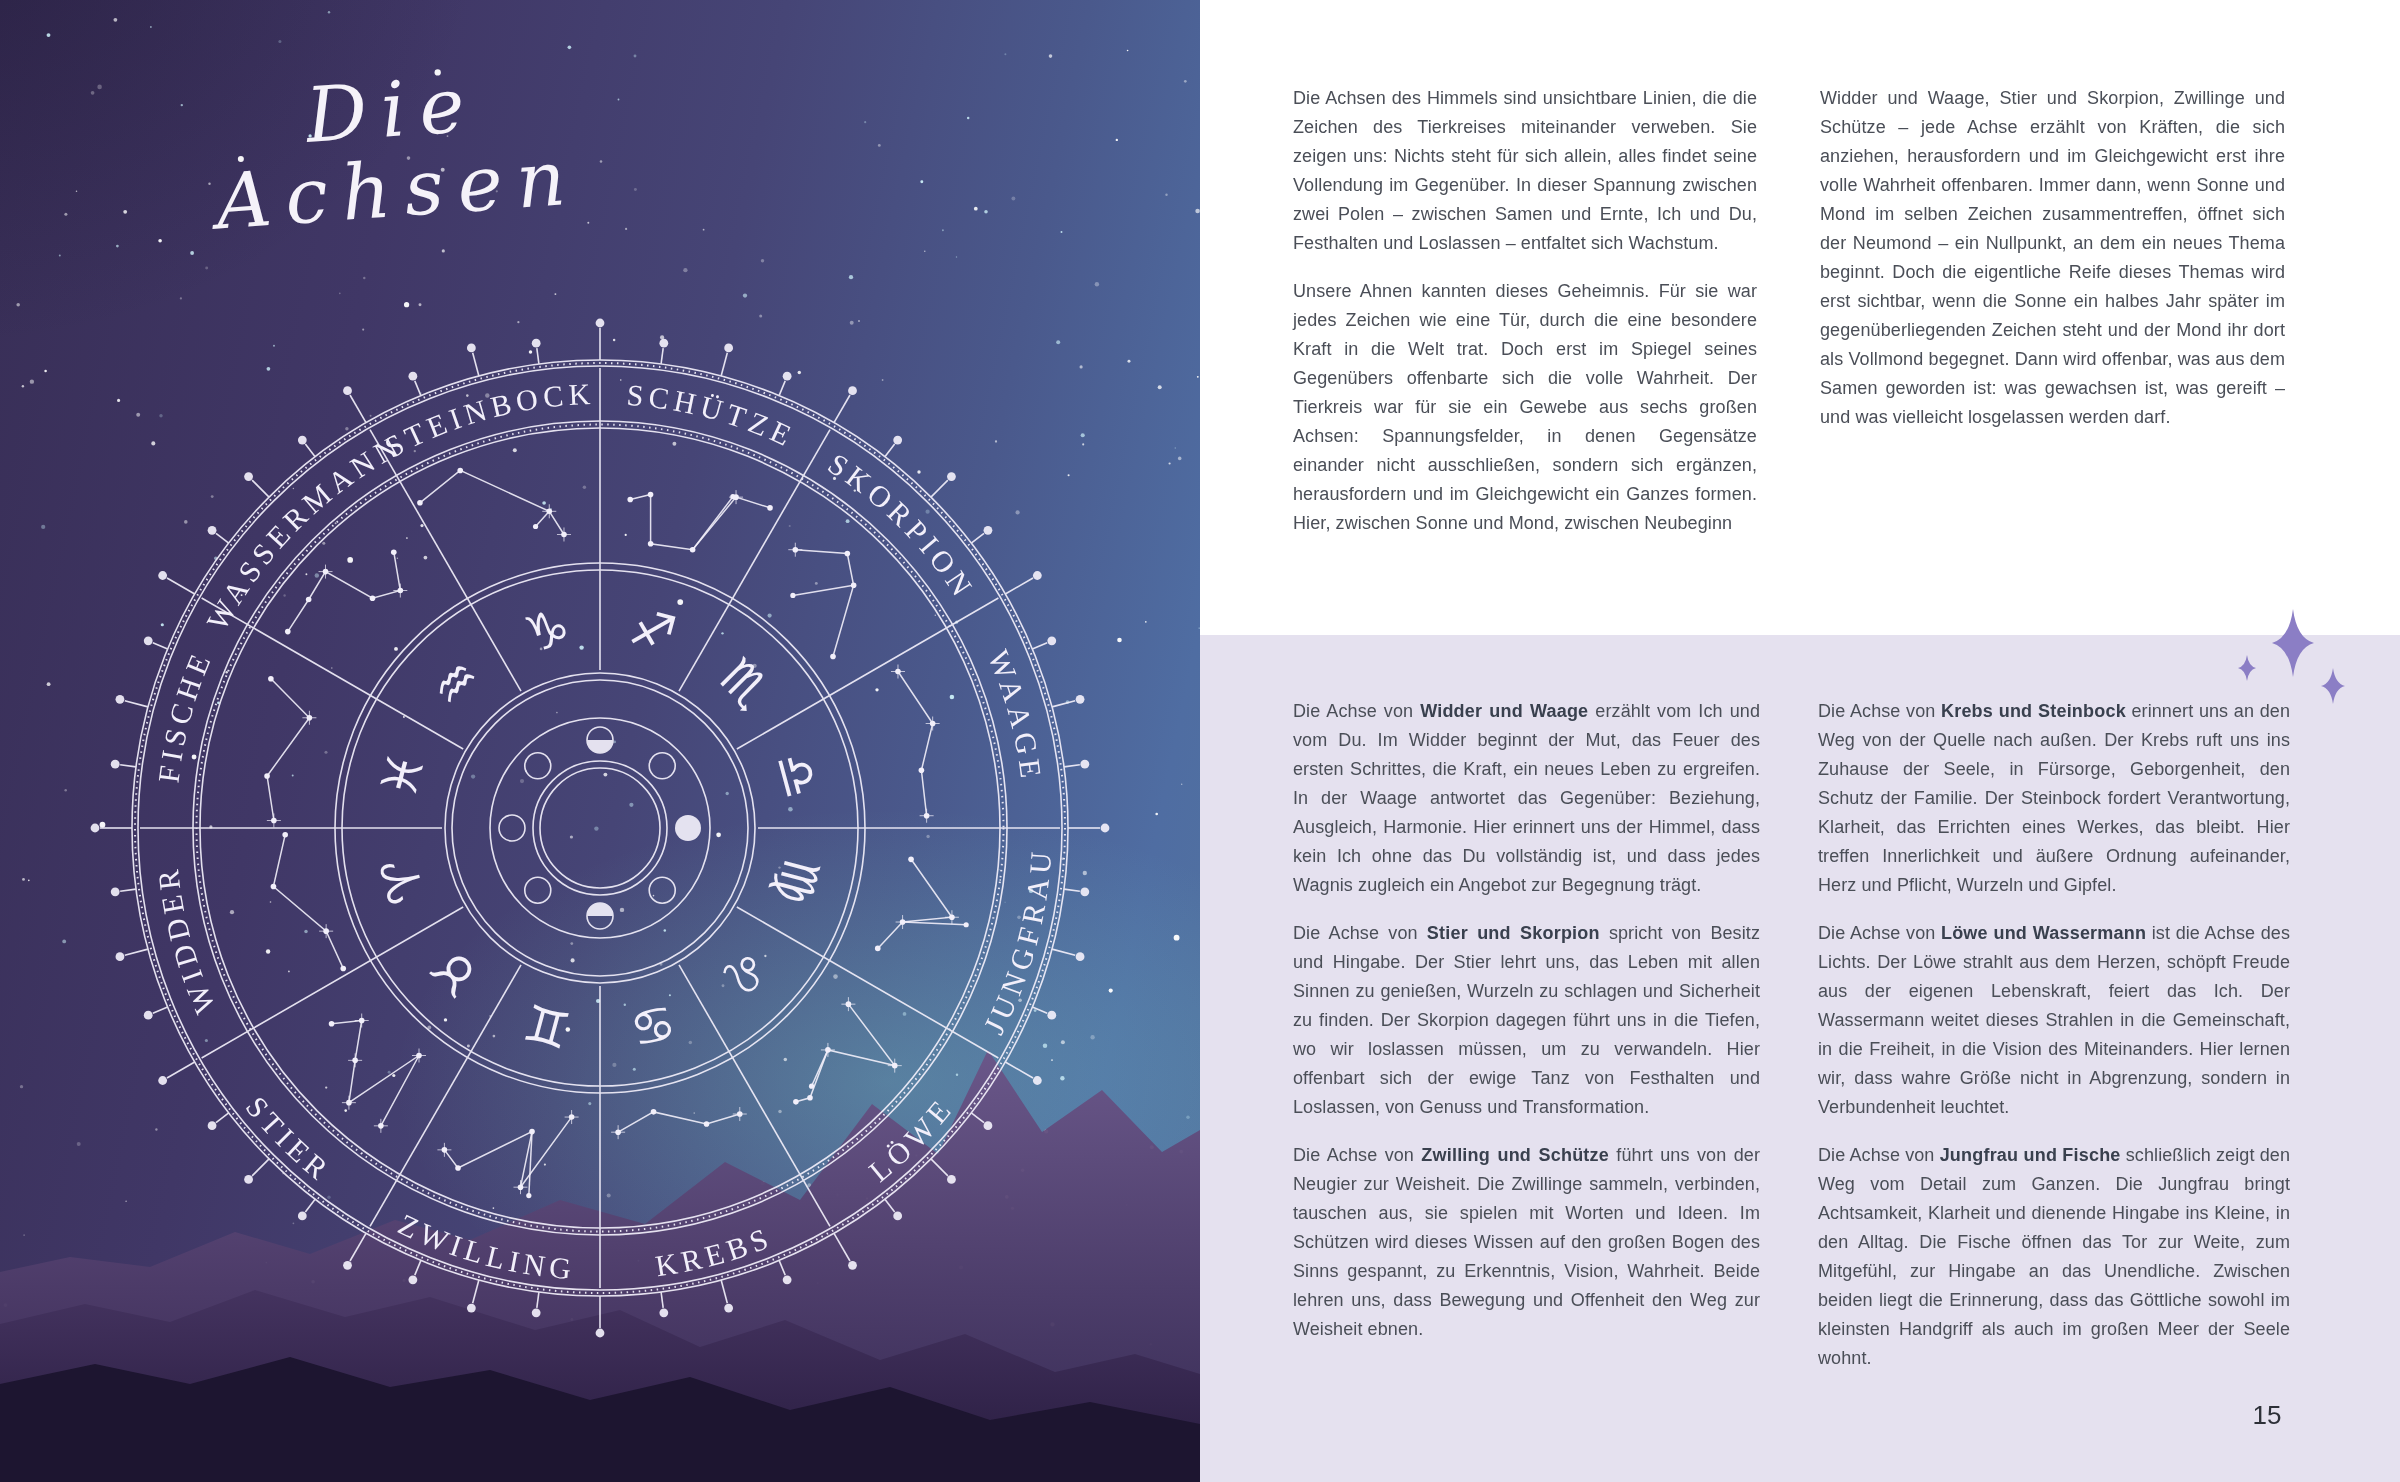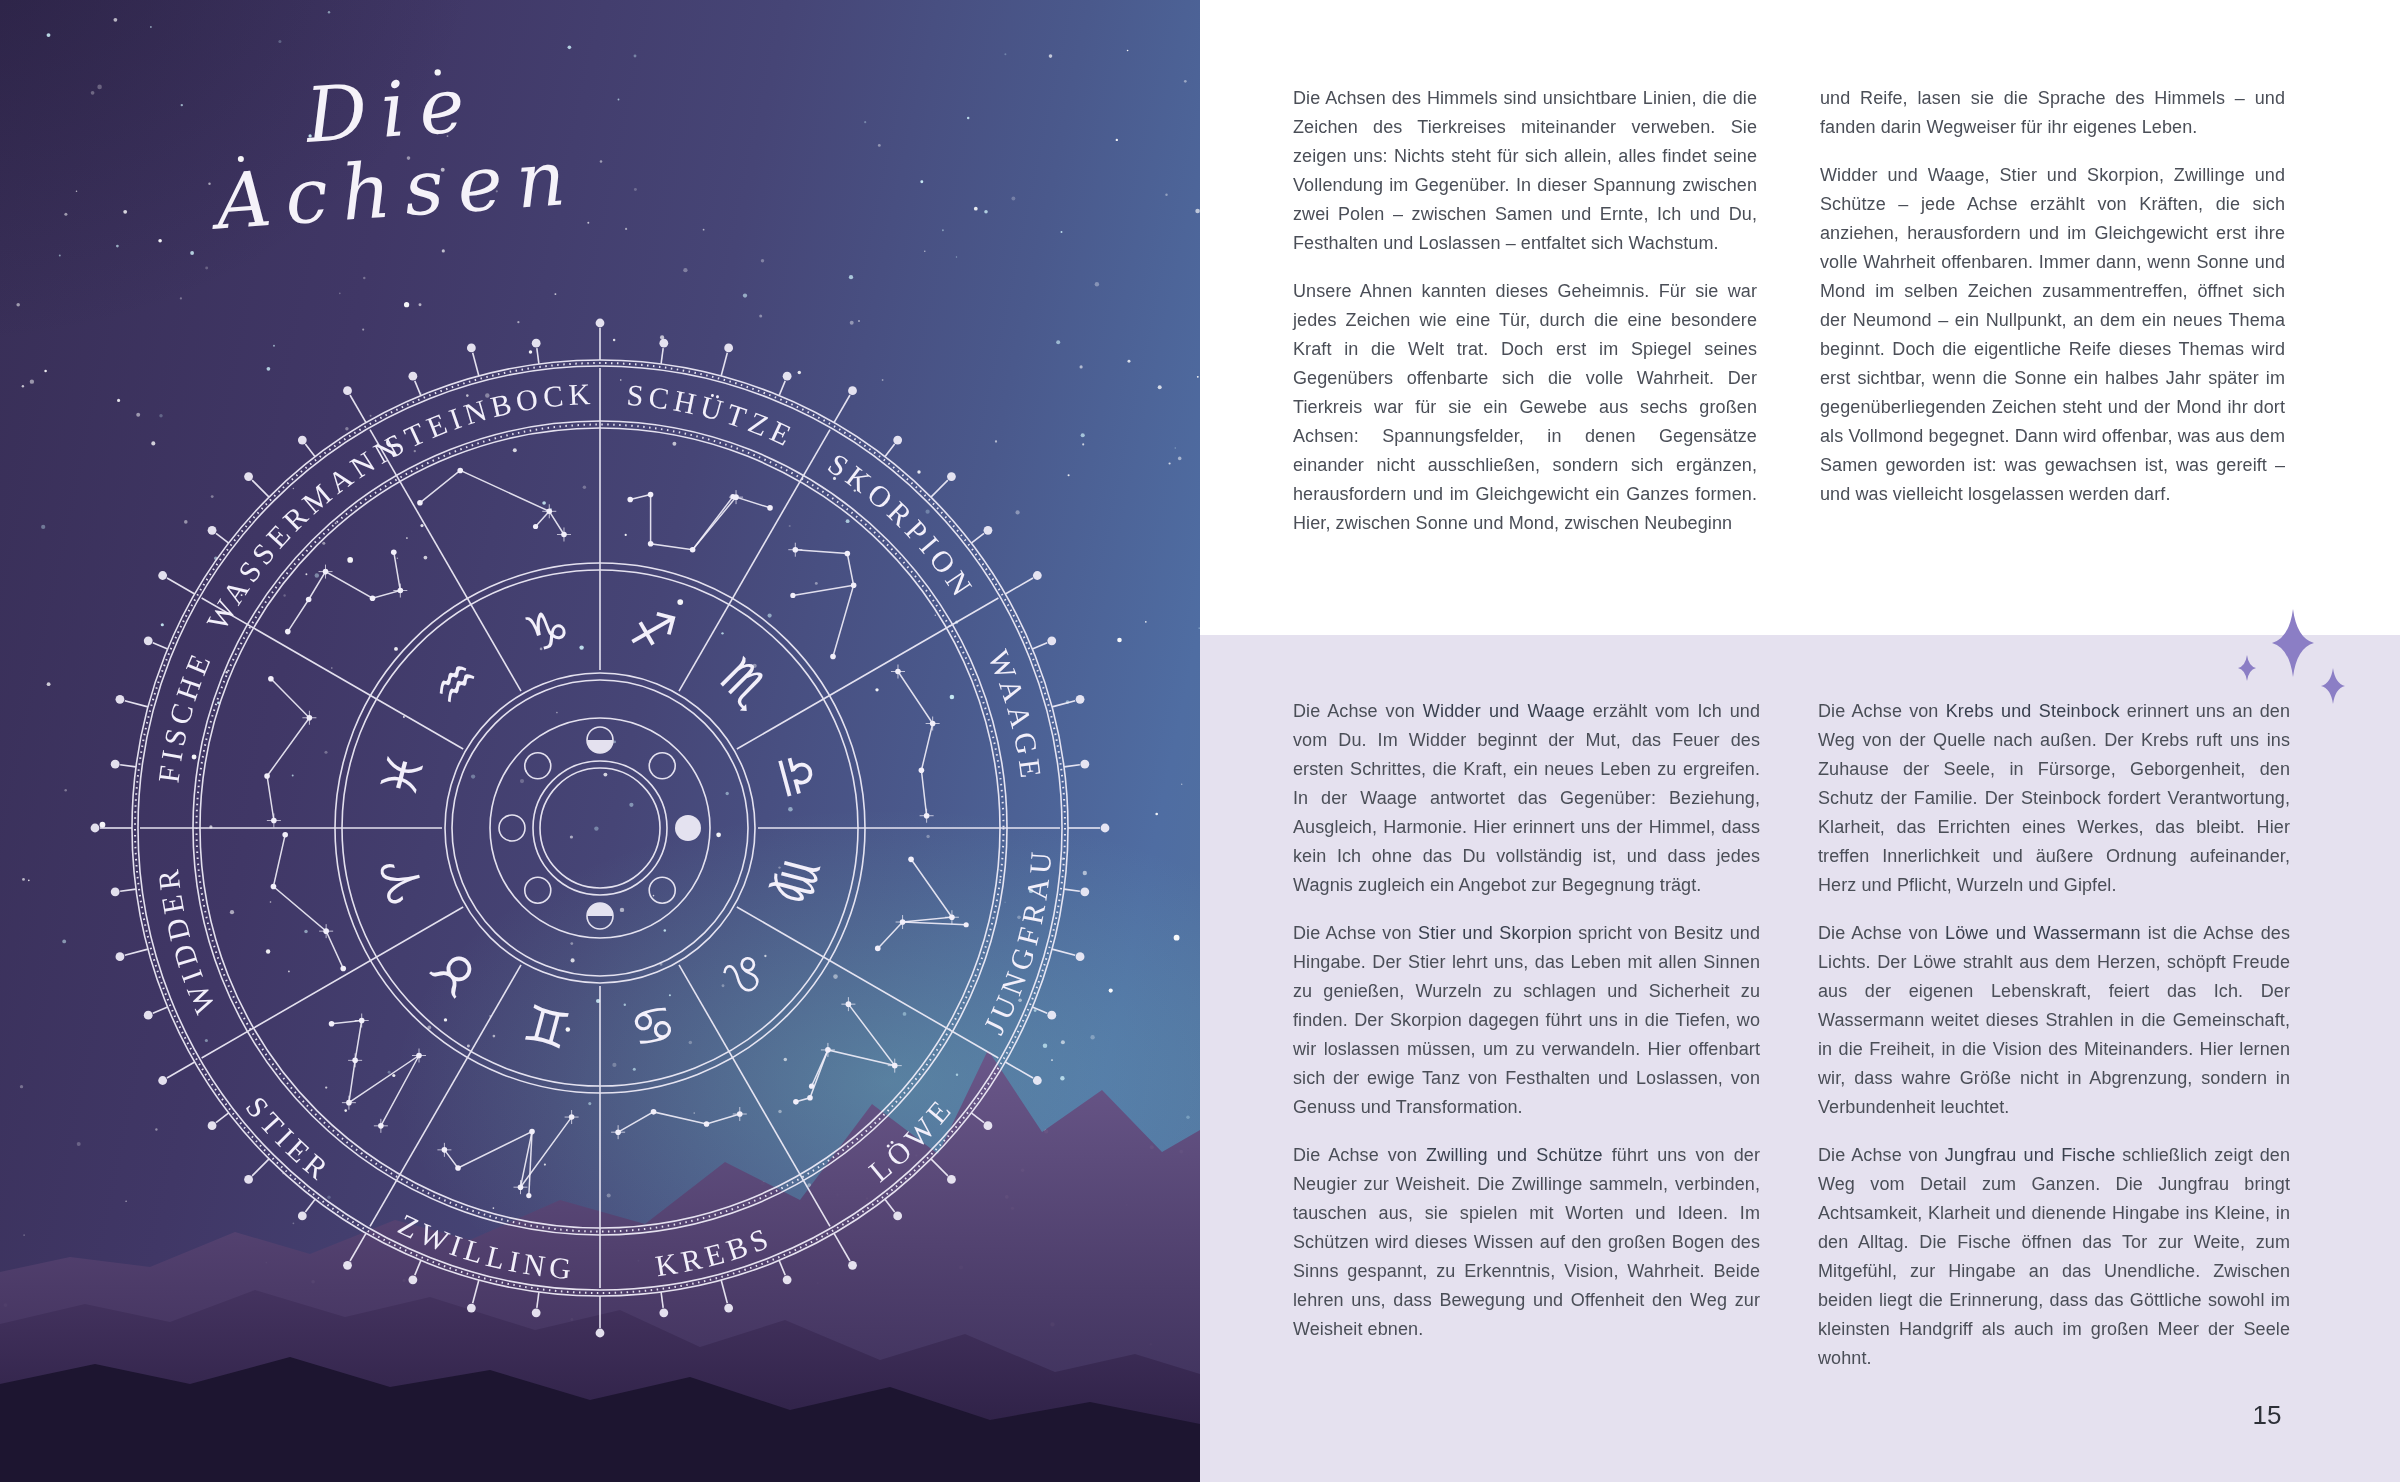--- a/index.html
+++ b/index.html
@@ -25,21 +25,21 @@
   .page-right{position:relative;width:1200px;height:1482px;background:#ffffff;}
   .intro-section{position:absolute;top:0;left:0;width:1200px;height:635px;background:#ffffff;}
   .axes-section{position:absolute;top:635px;left:0;width:1200px;height:847px;}
   .col{position:absolute;}
   #intro-col-1{left:93px;top:84px;width:464px;}
   #intro-col-2{left:620px;top:84px;width:465px;}
   #axes-col-1{left:93px;top:62px;width:467px;}
   #axes-col-2{left:618px;top:62px;width:472px;}
   .body-p{margin:0 0 19px 0;font-size:18px;line-height:29px;color:#4a4e57;
     text-align:justify;font-weight:400;letter-spacing:0.1px;}
-  .body-p b{font-weight:400;letter-spacing:0.2px;margin-top:20px;}
+  .body-p b{font-weight:700;letter-spacing:0.2px;margin-top:20px;}
   .page-number{position:absolute;left:1022px;top:765px;width:90px;text-align:center;
     font-size:26px;color:#2d3038;font-weight:400;}
   #sparkles{position:absolute;right:0;top:-70px;width:420px;height:220px;overflow:visible;}
 </style>
 </head>
 <body>
 
 <div class="spread">
 
   <div class="page-left">
@@ -655,21 +655,20 @@
       </svg>
   </div>
 
   <div class="page-right">
     <section class="intro-section">
       <div class="col" id="intro-col-1">
           <p class="body-p">Die Achsen des Himmels sind unsichtbare Linien, die die Zeichen des Tierkreises miteinander verweben. Sie zeigen uns: Nichts steht für sich allein, alles findet seine Vollendung im Gegenüber. In dieser Spannung zwischen zwei Polen – zwischen Samen und Ernte, Ich und Du, Festhalten und Loslassen – entfaltet sich Wachstum.</p>
           <p class="body-p">Unsere Ahnen kannten dieses Geheimnis. Für sie war jedes Zeichen wie eine Tür, durch die eine besondere Kraft in die Welt trat. Doch erst im Spiegel seines Gegenübers offenbarte sich die volle Wahrheit. Der Tierkreis war für sie ein Gewebe aus sechs großen Achsen: Spannungsfelder, in denen Gegensätze einander nicht ausschließen, sondern sich ergänzen, herausfordern und im Gleichgewicht ein Ganzes formen. Hier, zwischen Sonne und Mond, zwischen Neubeginn</p>
         </div>
       <div class="col" id="intro-col-2">
-          <p class="body-p">und Reife, lasen sie die Sprache des Himmels – und fanden darin Wegweiser für ihr eigenes Leben.</p>
           <p class="body-p">Widder und Waage, Stier und Skorpion, Zwillinge und Schütze – jede Achse erzählt von Kräften, die sich anziehen, herausfordern und im Gleichgewicht erst ihre volle Wahrheit offenbaren. Immer dann, wenn Sonne und Mond im selben Zeichen zusammentreffen, öffnet sich der Neumond – ein Nullpunkt, an dem ein neues Thema beginnt. Doch die eigentliche Reife dieses Themas wird erst sichtbar, wenn die Sonne ein halbes Jahr später im gegenüberliegenden Zeichen steht und der Mond ihr dort als Vollmond begegnet. Dann wird offenbar, was aus dem Samen geworden ist: was gewachsen ist, was gereift – und was vielleicht losgelassen werden darf.</p>
         </div>
     </section>
     <section class="axes-section" style="background: rgb(229, 225, 239);">
       <svg id="sparkles" viewBox="0 0 420 220">
           <path d="M313 44 Q 316.78 73.24 334 78 Q 316.78 82.76 313 112 Q 309.22 82.76 292 78 Q 309.22 73.24 313 44 Z" fill="#8b7ec5"></path>
           <path d="M267 90 Q 268.62 101.18 276 103 Q 268.62 104.82 267 116 Q 265.38 104.82 258 103 Q 265.38 101.18 267 90 Z" fill="#8b7ec5"></path>
           <path d="M353 103 Q 355.16 118.48 365 121 Q 355.16 123.52 353 139 Q 350.84 123.52 341 121 Q 350.84 118.48 353 103 Z" fill="#8b7ec5"></path>
         </svg>
       <div class="col" id="axes-col-1">

